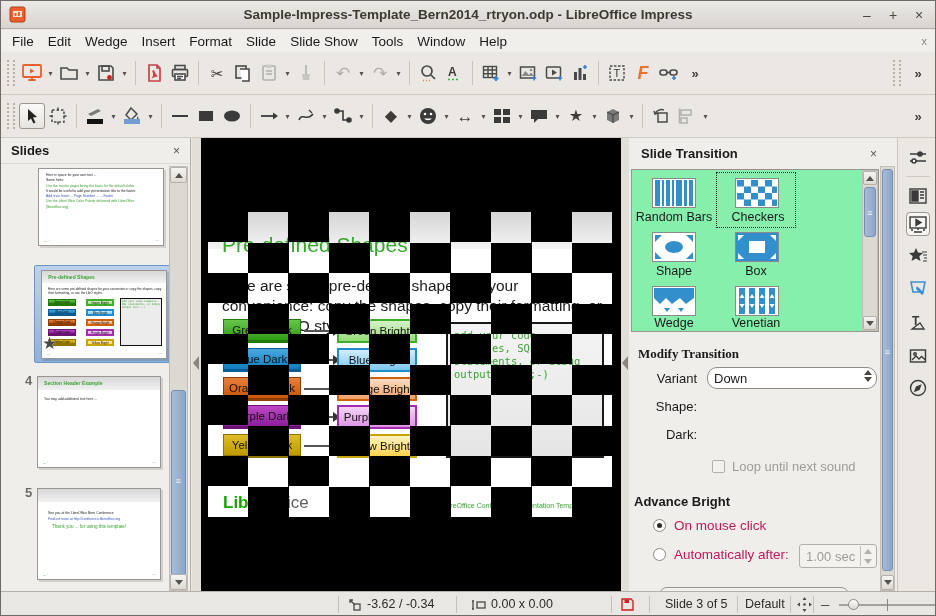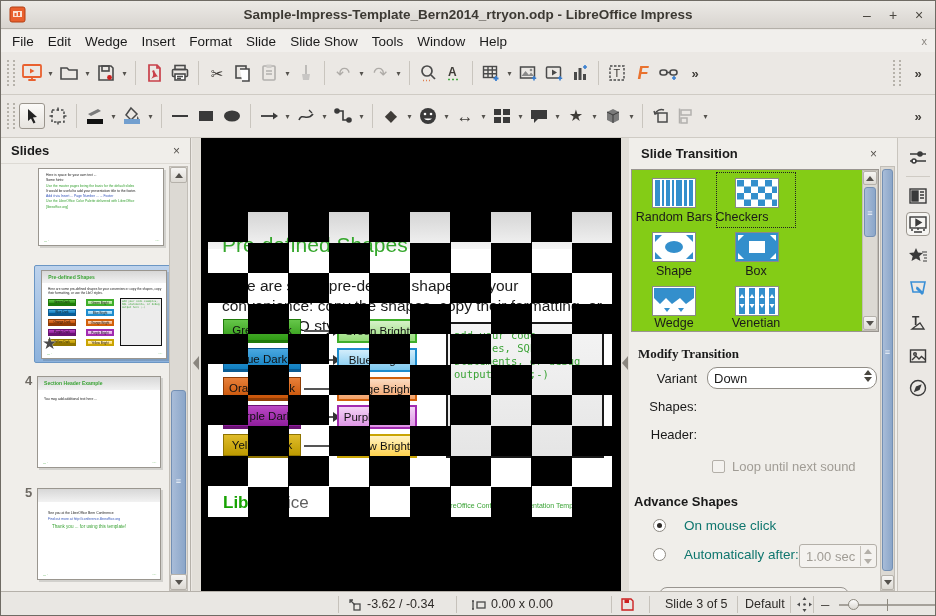--- a/index.html
+++ b/index.html
@@ -79,35 +79,35 @@
   .y-dark{background:linear-gradient(#e0bc2a,#bd9a00);border:1px solid #8f7400;border-bottom-width:3px;}
   .g-brt{background:linear-gradient(#d6f2c8,#96dc7a);border:2px solid #3fae2a;}
   .b-brt{background:linear-gradient(#d2edfb,#7cc8ef);border:2px solid #1e8ccd;}
   .o-brt{background:linear-gradient(#fbdcc2,#f2a168);border:2px solid #d2600a;}
   .p-brt{background:linear-gradient(#f3d4f6,#dd93e4);border:2px solid #a22bb0;}
   .y-brt{background:linear-gradient(#fff3c4,#ffd24d);border:2px solid #c9a403;}
   
   .deck{position:absolute;left:628px;top:0;width:268px;height:453px;background:#f0eeea;}
   .deck-header{position:absolute;left:12px;top:8px;}
   .deck-close{position:absolute;right:20px;top:9px;}
-  .listbox{position:absolute;left:2px;top:31px;width:248px;height:163px;background:#84cc16;border:1px solid #999590;}
+  .listbox{position:absolute;left:2px;top:31px;width:248px;height:163px;background:#86efac;border:1px solid #999590;}
   .tr-item-label{position:absolute;font-size:12.5px;color:#1a1a1a;text-align:center;width:84px;}
   .tr-icon{position:absolute;width:44px;height:30px;}
   .tr-sel{position:absolute;left:84px;top:2px;width:80px;height:56px;border:1px dotted #222;}
   .sect-head{position:absolute;font-weight:bold;font-size:13px;color:#1a1a1a;}
   .fld-label{position:absolute;font-size:13px;color:#1a1a1a;text-align:right;width:60px;}
   .combo{position:absolute;left:78px;width:170px;height:22px;background:#fff;border:1px solid #918d86;border-radius:3px;font-size:13px;display:flex;align-items:center;padding:0 6px;color:#1a1a1a;}
   .combo .spin{position:absolute;right:4px;top:2px;display:flex;flex-direction:column;gap:2px;align-items:center;}
   .chev{width:0;height:0;border-left:4px solid transparent;border-right:4px solid transparent;}
   .chev.up{border-bottom:5px solid #4a4740;} .chev.down{border-top:5px solid #4a4740;}
   .checkbox{position:absolute;width:13px;height:13px;border:1px solid #b3afa8;background:#f4f2ef;border-radius:2px;}
   .cb-label{position:absolute;font-size:13px;color:#a09c95;}
   .radio{position:absolute;width:13px;height:13px;border:1px solid #8d8982;border-radius:50%;background:#fff;}
   .radio.on::after{content:"";position:absolute;left:3px;top:3px;width:5px;height:5px;border-radius:50%;background:#2e2b28;}
-  .rad-label{position:absolute;font-size:13.5px;color:#0f766e;margin-left:10px;}
+  .rad-label{position:absolute;font-size:13.5px;color:#be185d;}
   .spinbox{position:absolute;left:170px;top:406px;width:78px;height:24px;border:1px solid #b3afa8;border-radius:3px;background:#f4f2ef;font-size:13px;color:#a09c95;display:flex;align-items:center;padding:0 20px 0 6px;}
   .spinbox .updown{position:absolute;right:1px;top:1px;bottom:1px;width:15px;border-left:1px solid #c5c1ba;display:flex;flex-direction:column;}
   .spinbox .updown div{flex:1;display:flex;align-items:center;justify-content:center;}
   .part-btn{position:absolute;left:30px;top:449px;width:190px;height:10px;border:1px solid #999590;border-radius:8px 8px 0 0;background:#f3f1ee;}
   
   .tabbar{position:absolute;left:896px;top:0;width:40px;height:453px;background:#ebe8e4;border-left:1px solid #c9c5be;}
   .tab-ic{position:absolute;left:8px;width:24px;height:24px;display:flex;align-items:center;justify-content:center;}
   .tab-ic.active{border:1px solid #9a958d;border-radius:4px;background:#f6f5f2;}
   .tab-sep{position:absolute;left:8px;width:24px;height:1px;background:#cfcbc4;}
   
@@ -582,21 +582,21 @@
               <rect x="37" y="8.5" width="5" height="6.5"></rect>
               <rect x="2" y="15" width="7" height="6.5"></rect>
               <rect x="16" y="15" width="7" height="6.5"></rect>
               <rect x="30" y="15" width="7" height="6.5"></rect>
               <rect x="9" y="21.5" width="7" height="6.5"></rect>
               <rect x="23" y="21.5" width="7" height="6.5"></rect>
               <rect x="37" y="21.5" width="5" height="6.5"></rect>
             </g>
           </svg>
         <span class="tr-item-label" style="left:0;top:40px;">Random Bars</span>
-        <span class="tr-item-label" style="left:68px;top:40px;">Checkers</span>
+        <span class="tr-item-label" style="left:84px;top:40px;">Checkers</span>
 
         <svg class="tr-icon" style="left:20px;top:62px;" viewBox="0 0 44 30">
             <rect x="0.5" y="0.5" width="43" height="29" fill="#fff" stroke="#8a8a8a"></rect>
             <ellipse cx="22" cy="15" rx="9" ry="6" fill="#338fcc"></ellipse>
             <g fill="#338fcc">
               <path d="M3 3l7 0-7 7z"></path>
               <path d="M41 3l-7 0 7 7z"></path>
               <path d="M3 27l7 0-7-7z"></path>
               <path d="M41 27l-7 0 7-7z"></path>
             </g>
@@ -650,26 +650,26 @@
 
       <span class="sect-head" style="left:9px;top:208px;font-family:Liberation Serif, serif;">Modify Transition</span>
       <span class="fld-label" style="left:8px;top:233px;">Variant</span>
       <div class="combo" style="top:229px;border-radius:10px;">
           <span>Down</span>
           <span class="spin">
             <span class="chev up"></span>
             <span class="chev down"></span>
           </span>
         </div>
-      <span class="fld-label" style="left:8px;top:261px;">Shapes:</span>
-      <span class="fld-label" style="left:8px;top:289px;">Header:</span>
+      <span class="fld-label" style="left:8px;top:261px;">Shape:</span>
+      <span class="fld-label" style="left:8px;top:289px;">Dark:</span>
       <div class="checkbox" style="left:83px;top:322px;"></div>
       <span class="cb-label" style="left:103px;top:321px;">Loop until next sound</span>
 
-      <span class="sect-head" style="left:5px;top:356px;">Advance Shapes</span>
+      <span class="sect-head" style="left:5px;top:356px;">Advance Bright</span>
       <div class="radio on" style="left:24px;top:381px;"></div>
       <span class="rad-label" style="left:45px;top:380px;">On mouse click</span>
       <div class="radio" style="left:24px;top:410px;"></div>
       <span class="rad-label" style="left:45px;top:409px;">Automatically after:</span>
       <div class="spinbox">
           <span>1.00 sec</span>
         <span class="updown">
             <div>
               <span class="chev up" style="border-bottom-color:#b3afa8;"></span>
             </div>

